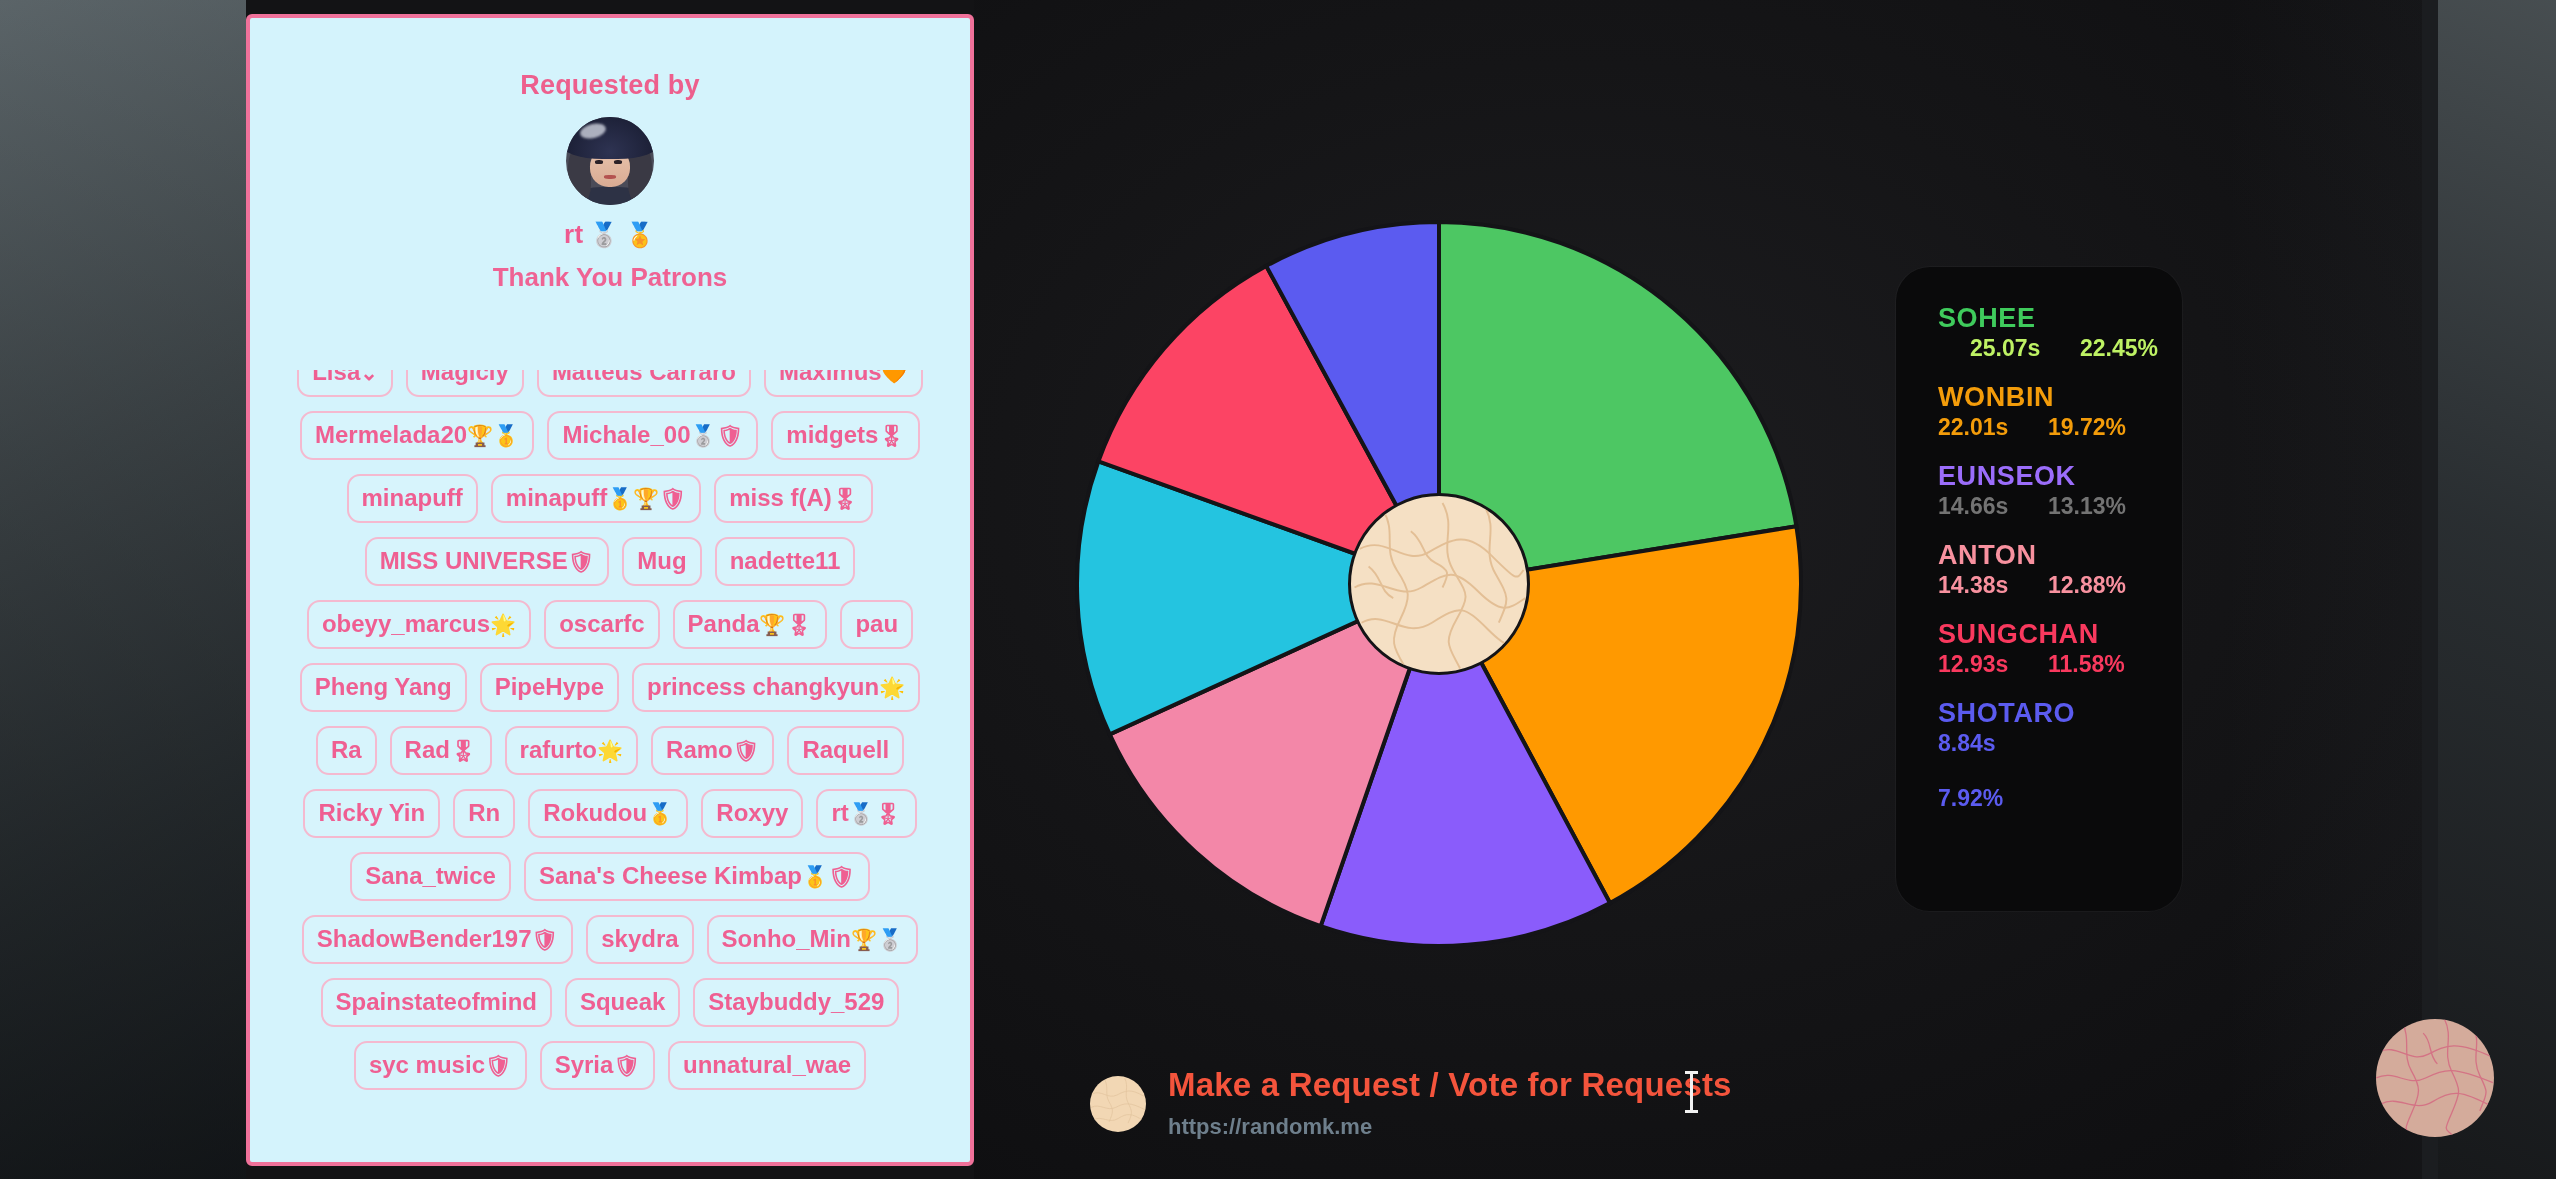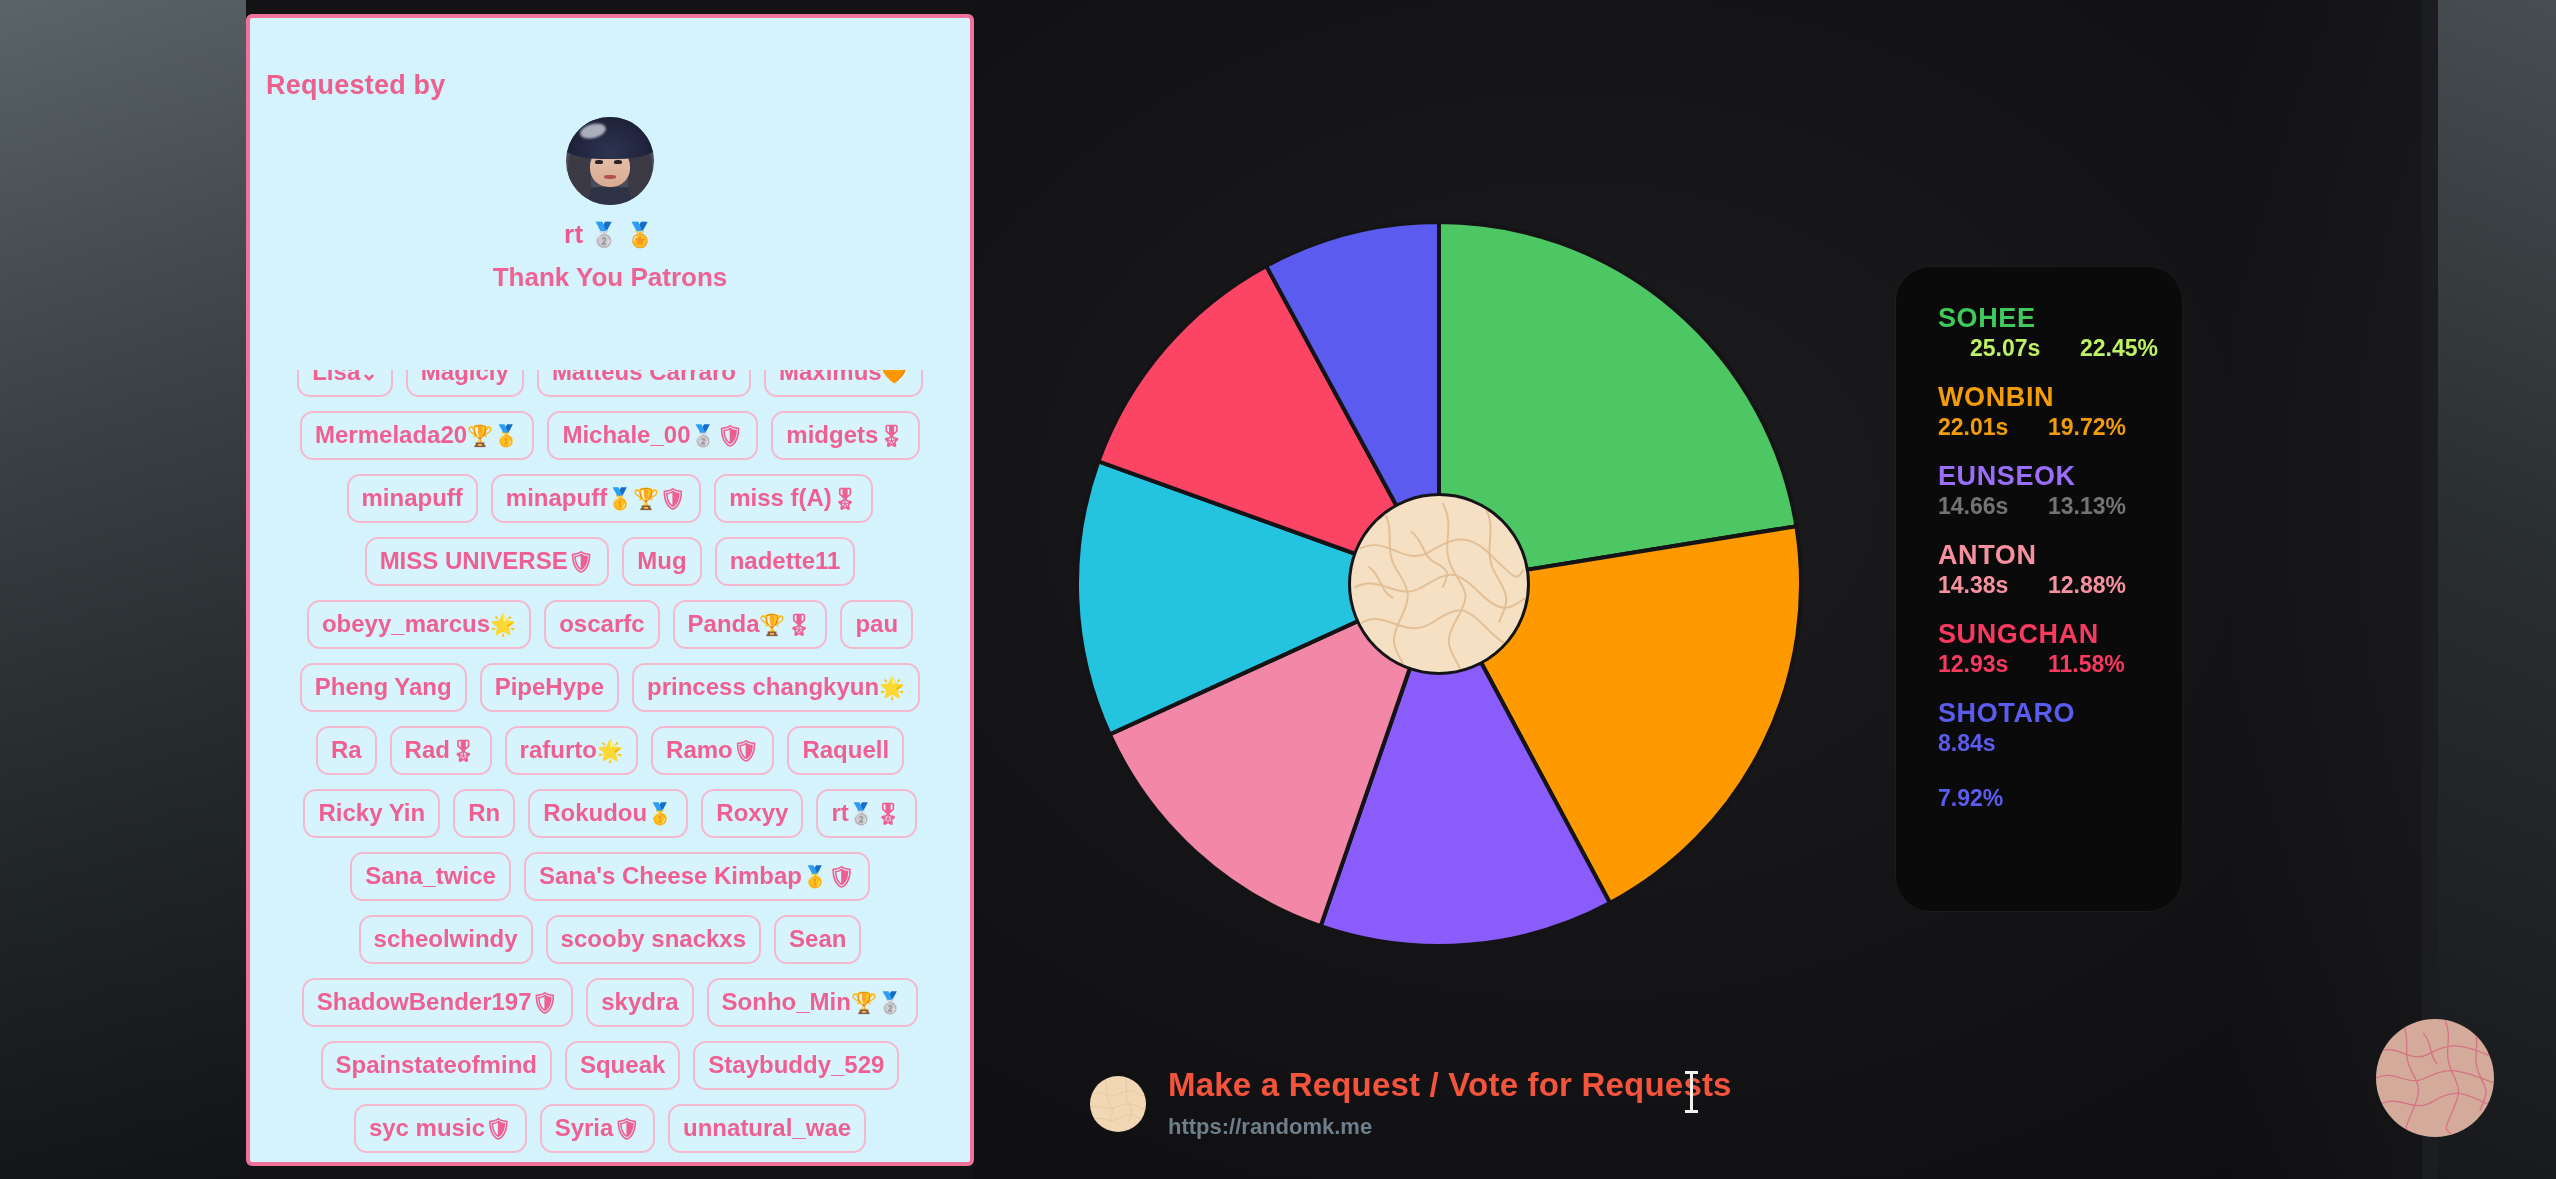--- a/index.html
+++ b/index.html
@@ -57,21 +57,21 @@
     border-radius: 6px;
     overflow: hidden;
   }
   .panel-inner {
     position: relative;
     width: 100%; height: 100%;
     padding: 0 16px;
   }
   .requested-by {
     margin-top: 52px;
-    text-align: left;
+    text-align: center;
     color: #ed5f8d;
     font-size: 27px;
     font-weight: 700;
     letter-spacing: .2px;
   }
   .avatar-wrap { display: flex; justify-content: center; margin-top: 16px; }
   .avatar {
     width: 88px; height: 88px; border-radius: 50%;
     overflow: hidden; position: relative;
     background: #4a4b58;
@@ -422,31 +422,20 @@
               <span class="em">🥈🎖</span>
             </div>
           </div>
           <div class="chip-row">
             <div class="chip">
               <span>Sana_twice</span>
             </div>
             <div class="chip">
               <span>Sana's Cheese Kimbap</span>
               <span class="em">🥇🛡</span>
-            </div>
-          </div>
-          <div class="chip-row">
-            <div class="chip">
-              <span>scheolwindy</span>
-            </div>
-            <div class="chip">
-              <span>scooby snackxs</span>
-            </div>
-            <div class="chip">
-              <span>Sean</span>
             </div>
           </div>
           <div class="chip-row">
             <div class="chip">
               <span>ShadowBender197</span>
               <span class="em">🛡</span>
             </div>
             <div class="chip">
               <span>skydra</span>
             </div>

